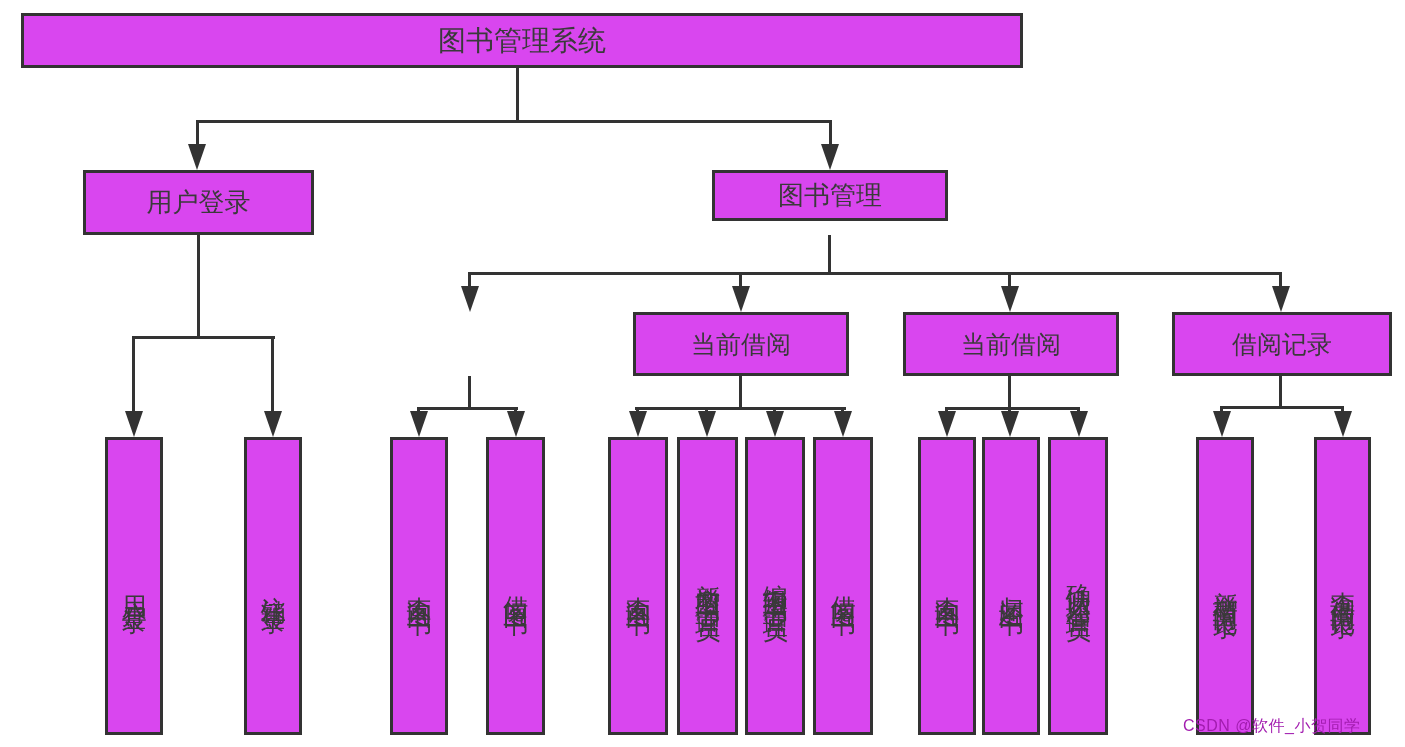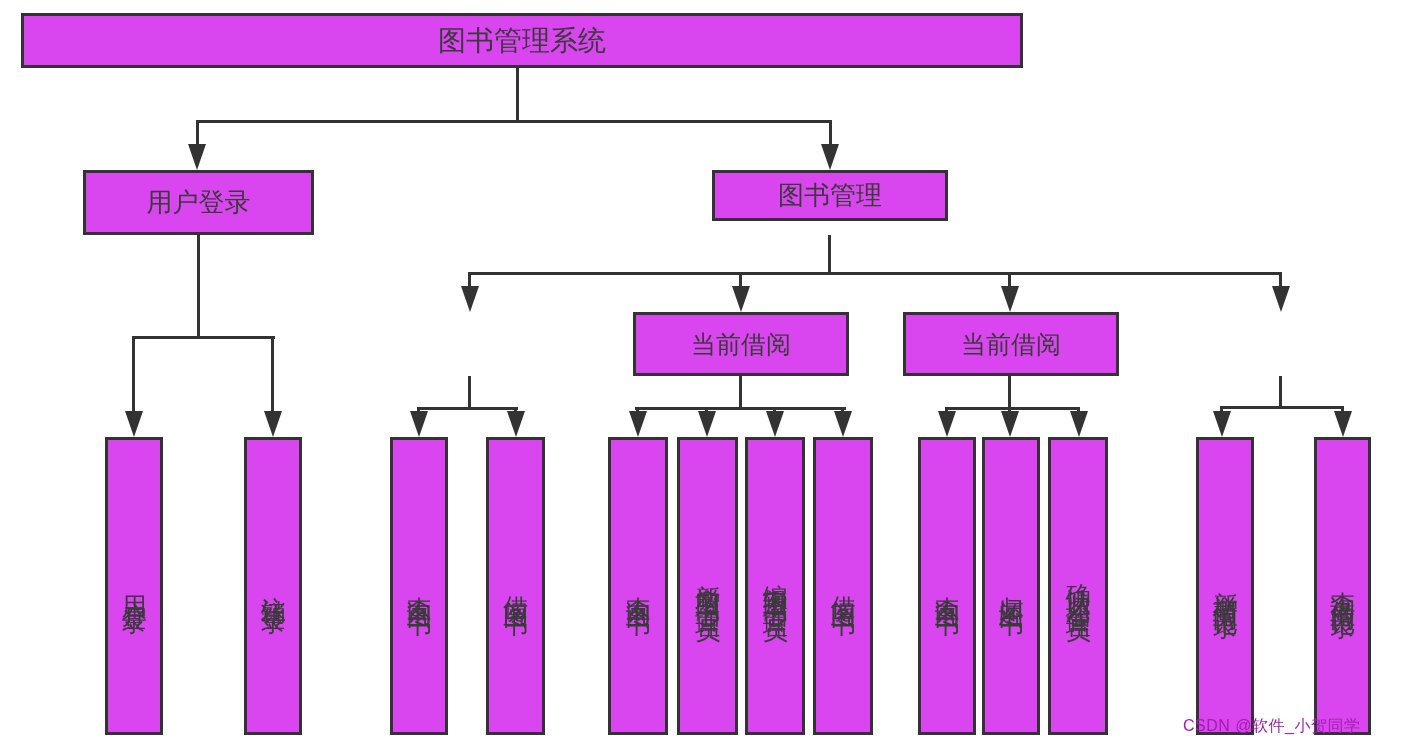--- a/index.html
+++ b/index.html
@@ -63,20 +63,21 @@
   <div class="arr" style="left:461px;top:286px"></div>
   <div class="vl" style="left:739px;top:272px;height:18px"></div>
   <div class="arr" style="left:732px;top:286px"></div>
   <div class="vl" style="left:1008px;top:272px;height:18px"></div>
   <div class="arr" style="left:1001px;top:286px"></div>
   <div class="vl" style="left:1279px;top:272px;height:18px"></div>
   <div class="arr" style="left:1272px;top:286px"></div>
 
   <div class="box l3" style="left:633px;top:312px;width:216px;height:64px">当前借阅</div>
   <div class="box l3" style="left:903px;top:312px;width:216px;height:64px">当前借阅</div>
+  <div class="box l3" style="left:1172px;top:312px;width:220px;height:64px">借阅记录</div>
 
   <div class="vl" style="left:468px;top:376px;height:33px"></div>
   <div class="hl" style="left:417px;top:407px;width:101px"></div>
   <div class="vl" style="left:417px;top:407px;height:7px"></div>
   <div class="arr" style="left:410px;top:411px"></div>
   <div class="vl" style="left:514px;top:407px;height:7px"></div>
   <div class="arr" style="left:507px;top:411px"></div>
 
   <div class="vl" style="left:739px;top:376px;height:33px"></div>
   <div class="hl" style="left:635px;top:407px;width:211px"></div>

